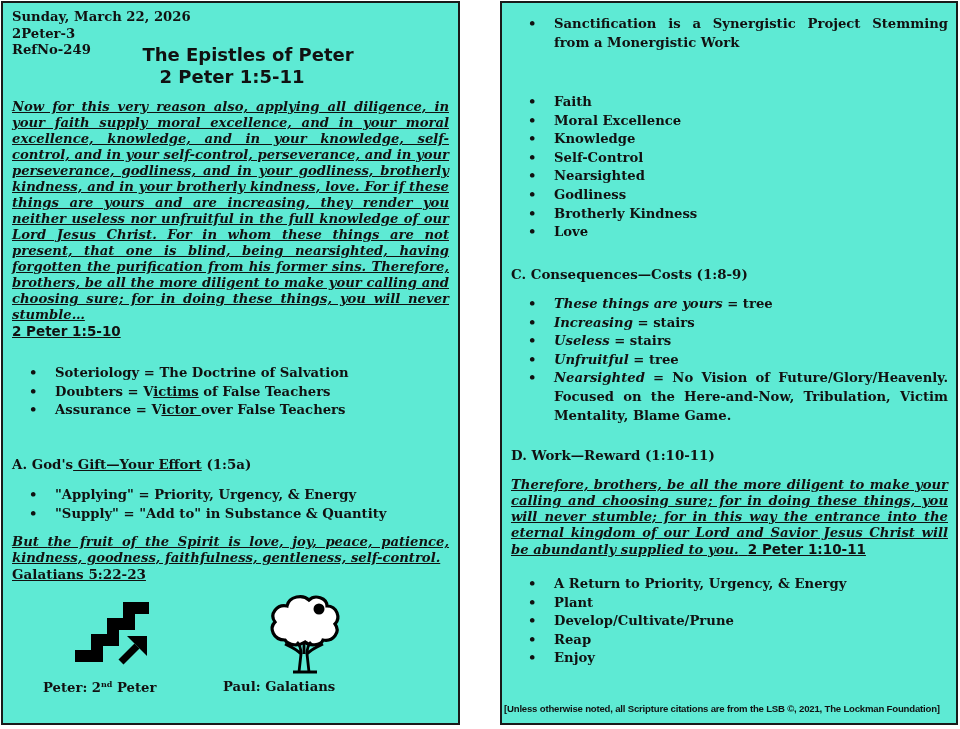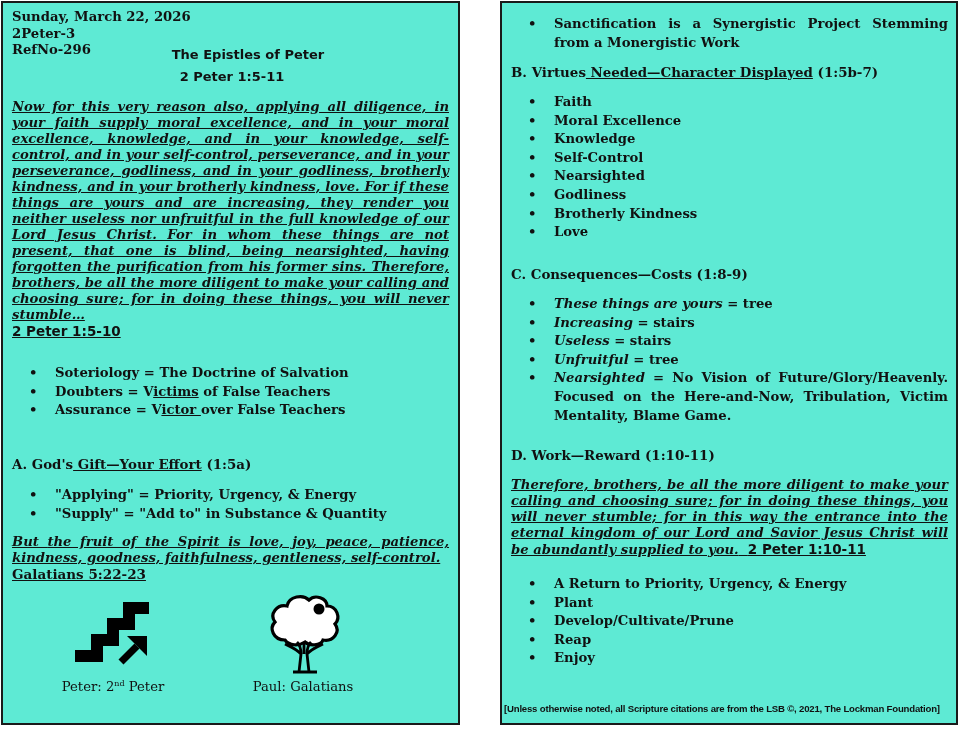--- a/index.html
+++ b/index.html
@@ -4,42 +4,42 @@
 <style>
   html, body { margin:0; padding:0; background:#ffffff; }
   body { width:960px; height:729px; position:relative; overflow:hidden;
          font-family:"DejaVu Serif", "Liberation Serif", serif; color:#111; }
   .panel { position:absolute; top:1px; height:724px; border:2px solid #1a1a1a;
            background:#5eead4; box-sizing:border-box; }
   #left  { left:1px;   width:459px; }
   #right { left:500px; width:458px; }
   .abs { position:absolute; }
   .hdr { font-weight:bold; font-size:13.2px; line-height:16px; }
-  .title { font-family:"DejaVu Sans","Liberation Sans",sans-serif; font-weight:bold; font-size:13px; line-height:21px; text-align:center; }
+  .title { font-family:"DejaVu Sans","Liberation Sans",sans-serif; font-weight:bold; font-size:18px; line-height:21px; text-align:center; }
   .para { font-weight:bold; font-style:italic; font-size:13.2px; line-height:16px; text-align:justify; text-align-last:left;text-decoration:underline; }
   .para .u { text-decoration:underline; }
   .ref { font-style:normal; font-family:"DejaVu Sans","Liberation Sans",sans-serif; font-weight:bold; font-size:13.5px; }
   ul.blist { list-style:none; margin:0; padding:0; }
   ul.blist li { position:relative; padding-left:46px; font-weight:bold; font-size:13.2px; line-height:18.6px; }
   ul.blist li .dot { position:absolute; left:20px; top:0; }
   .heading { font-weight:bold; font-size:13.4px; line-height:18px; }
   .heading .u { text-decoration:underline; }
   .u { text-decoration:underline; }
   .i { font-style:italic; }
   .just { text-align:justify; text-align-last:left; }
-  .caption { font-weight:normal; font-size:13.2px; text-align:center; }
+  .caption { font-weight:bold; font-size:13.2px; }
   .foot { font-family:"Liberation Sans","DejaVu Sans",sans-serif; font-size:9.6px; font-weight:bold; letter-spacing:-0.2px; }
 </style>
 </head>
 <body>
 
 <div id="left" class="panel">
   <div class="abs hdr" style="left:9px;top:6px;">Sunday, March 22, 2026</div>
   <div class="abs hdr" style="left:9px;top:23px;">2Peter-3</div>
-  <div class="abs hdr" style="left:9px;top:39px;">RefNo-296</div>
+  <div class="abs hdr" style="left:9px;top:39px;">RefNo-249</div>
   <div class="abs title" style="left:100px;width:290px;top:41px;">The Epistles of Peter</div>
   <div class="abs title" style="left:84px;width:290px;top:63px;">2 Peter 1:5-11</div>
 
   <div class="abs para" style="left:9px;width:437px;top:96px;">
     <span>Now for this very reason also, applying all diligence, in your faith supply moral excellence, and in your moral excellence, knowledge, and in your knowledge, self-control, and in your self-control, perseverance, and in your perseverance, godliness, and in your godliness, brotherly kindness, and in your brotherly kindness, love. For if these things are yours and are increasing, they render you neither useless nor unfruitful in the full knowledge of our Lord Jesus Christ. For in whom these things are not present, that one is blind, being nearsighted, having forgotten the purification from his former sins. Therefore, brothers, be all the more diligent to make your calling and choosing sure; for in doing these things, you will never stumble…</span><br>
     <span class="ref">2 Peter 1:5-10</span>
   </div>
 
   <ul class="abs blist" style="left:6px;top:361px;width:440px;">
     <li><span class="dot">•</span><span>Soteriology = The Doctrine of Salvation</span></li>
@@ -76,23 +76,20 @@
     <path d="M28 80 L52 80" stroke="#000" stroke-width="3" fill="none"></path>
   </svg>
   <div class="abs caption" style="left:220px;width:160px;top:676px;">Paul: Galatians</div>
 </div>
 
 <div id="right" class="panel">
   <ul class="abs blist" style="left:6px;top:12px;width:440px;">
     <li class="just"><span class="dot">•</span><span>Sanctification is a Synergistic Project Stemming from a Monergistic Work</span></li>
   </ul>
 
-  <div class="abs heading" style="left:9px;top:60px;">
-    <span>B. Virtues</span><span class="u"> Needed—Character Displayed</span><span> (1:5b-7)</span>
-  </div>
   <ul class="abs blist" style="left:6px;top:90px;width:440px;">
     <li><span class="dot">•</span><span>Faith</span></li>
     <li><span class="dot">•</span><span>Moral Excellence</span></li>
     <li><span class="dot">•</span><span>Knowledge</span></li>
     <li><span class="dot">•</span><span>Self-Control</span></li>
     <li><span class="dot">•</span><span>Nearsighted</span></li>
     <li><span class="dot">•</span><span>Godliness</span></li>
     <li><span class="dot">•</span><span>Brotherly Kindness</span></li>
     <li><span class="dot">•</span><span>Love</span></li>
   </ul>

